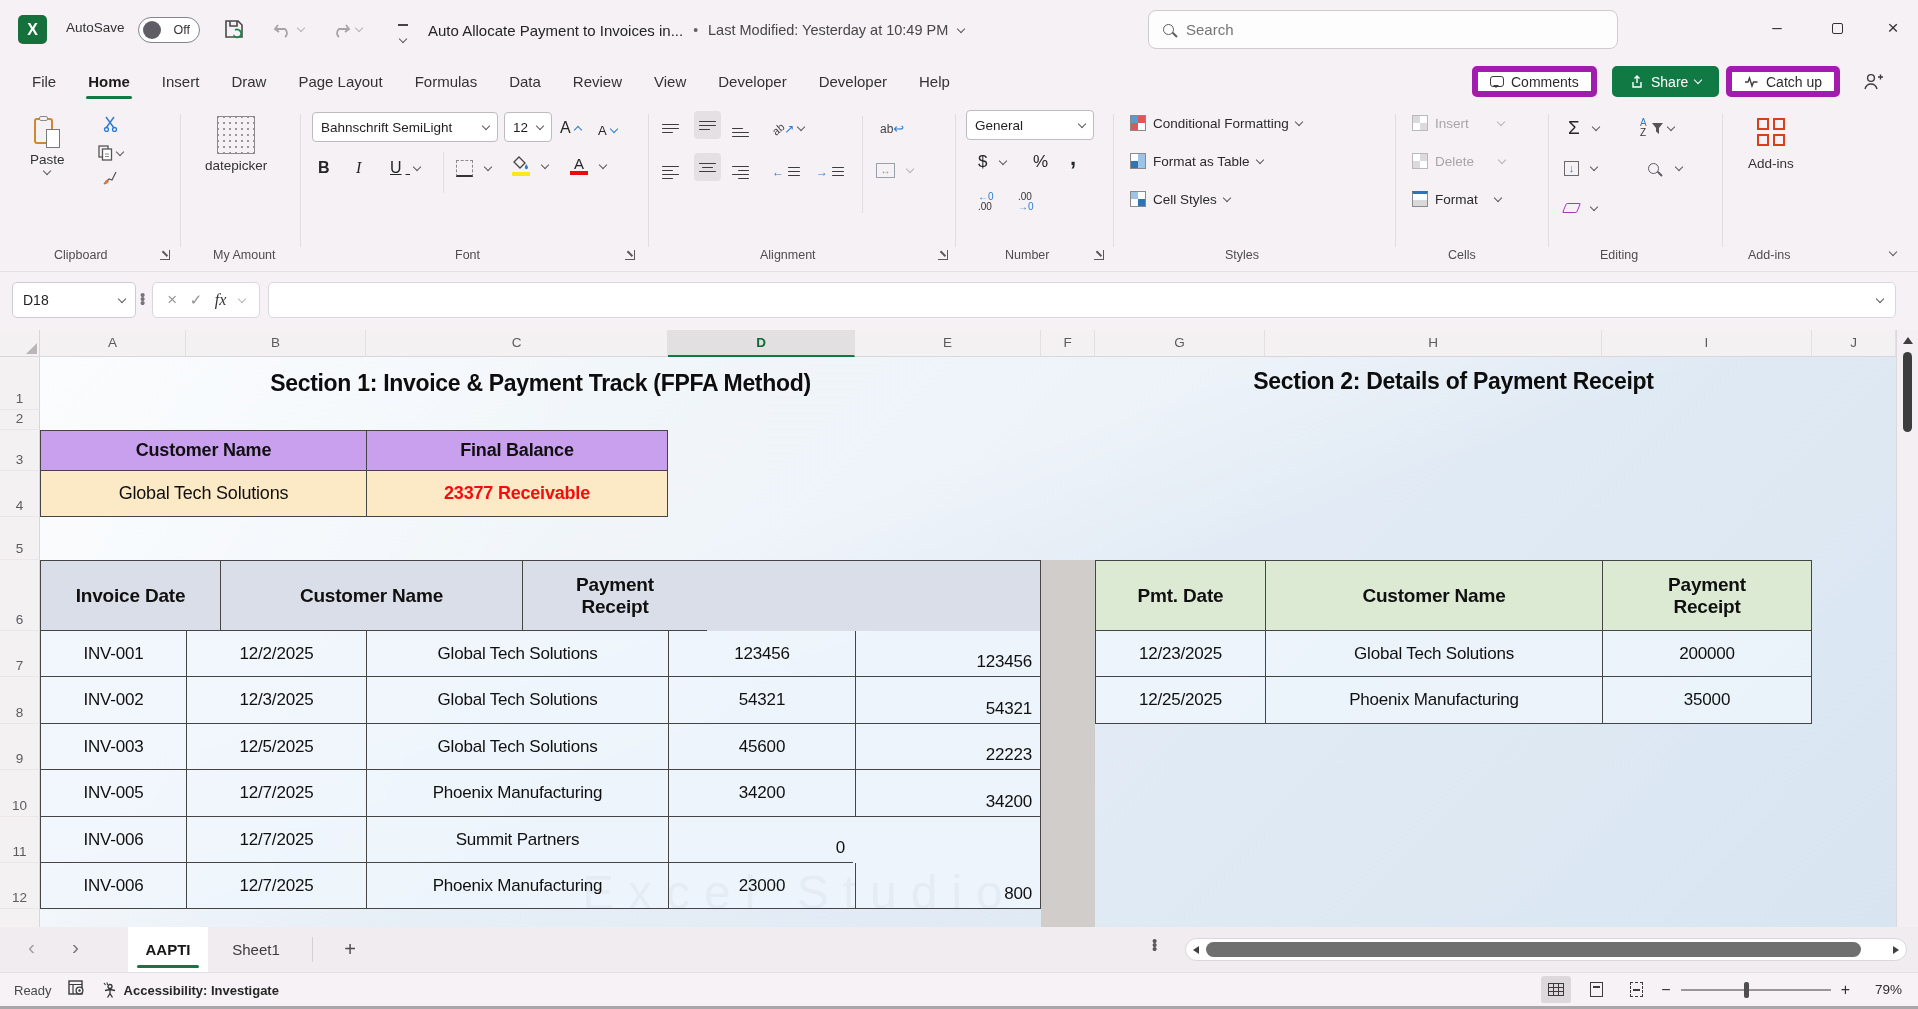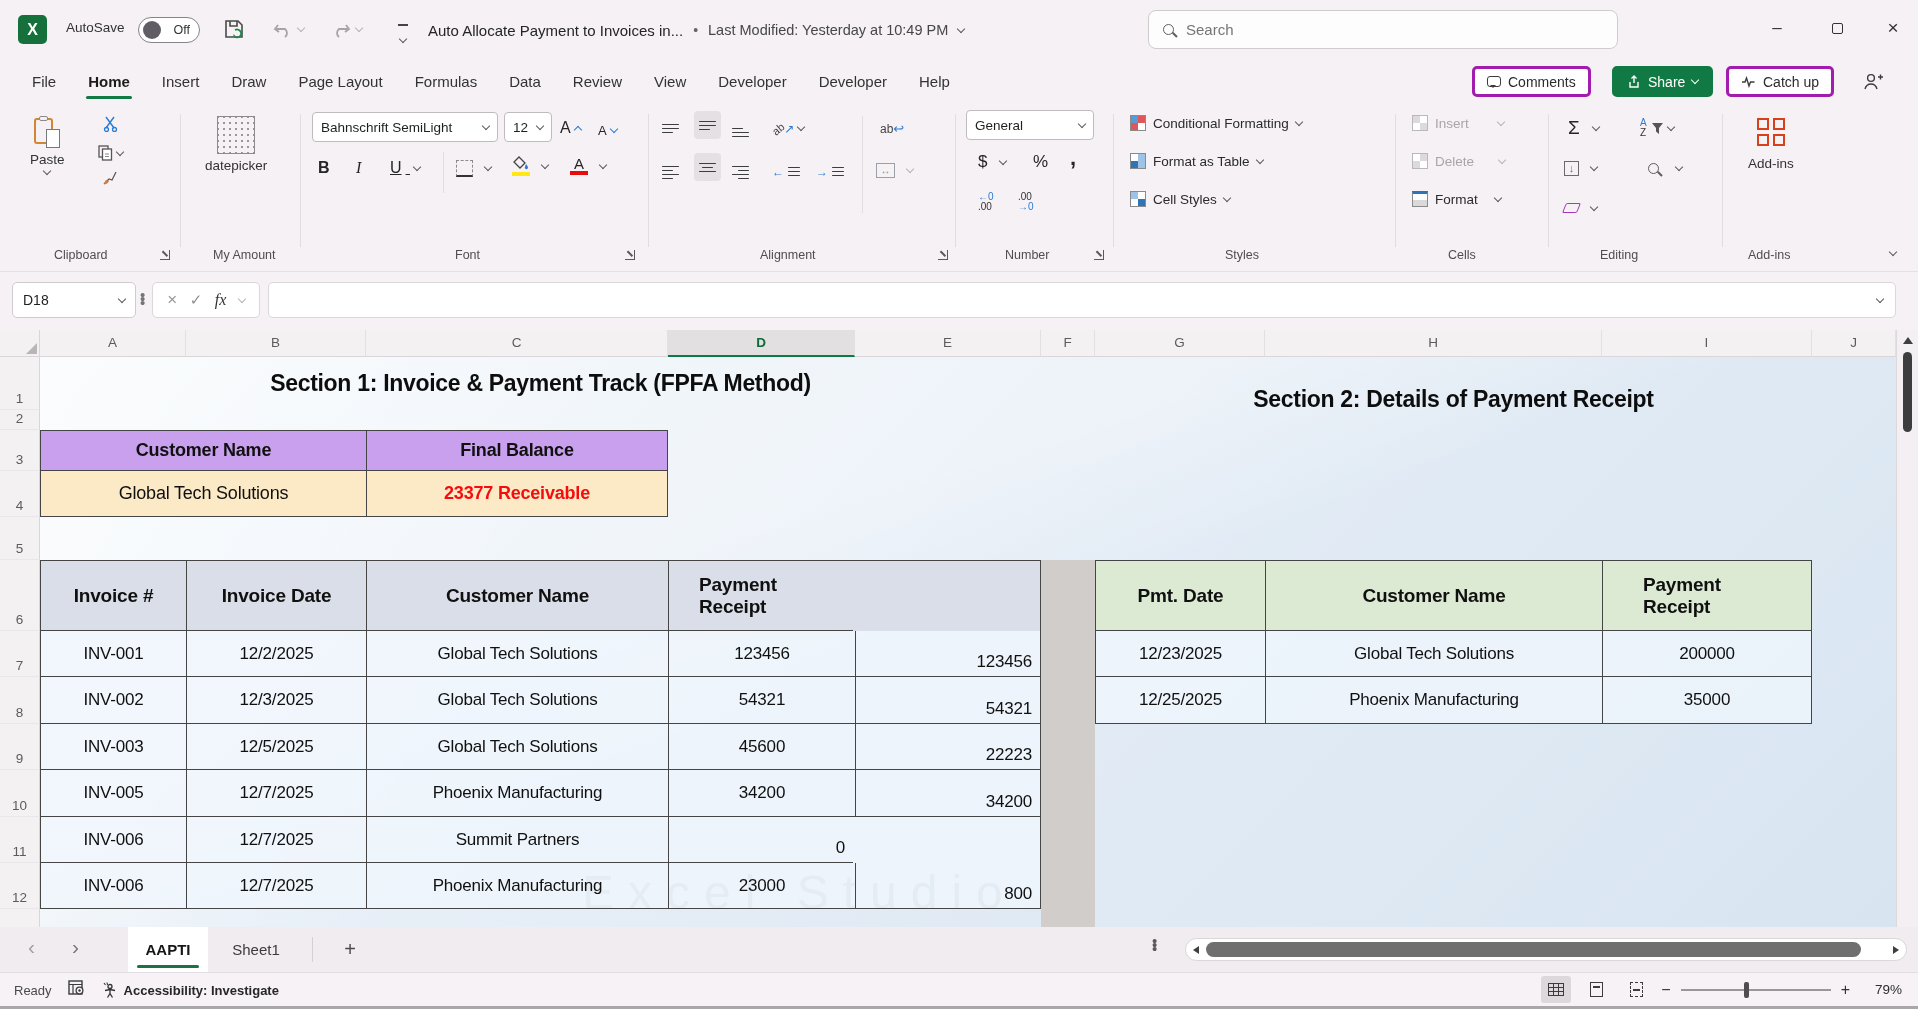--- a/index.html
+++ b/index.html
@@ -31,21 +31,21 @@
 .searchbox{left:1148px;top:10px;width:470px;height:39px;background:#fdfdfd;border:1px solid #cfccce;border-radius:8px;display:flex;align-items:center;gap:12px;padding:0 14px}
 .searchbox input{border:none;outline:none;background:transparent;font-size:15px;color:#3c3a40;width:380px;font-family:"Liberation Sans",sans-serif}
 .winbtn{top:0;width:50px;height:56px;display:flex;align-items:center;justify-content:center;font-size:17px;color:#333}
 .restore-box{width:11px;height:11px;border:1.2px solid #333;border-radius:2px}
 
 .tabrow{left:0;top:60px;width:1918px;height:42px}
 .mtabs{left:18px;top:0;height:42px;gap:4px}
 .mtab{padding:0 14px;font-size:15px;color:#333;height:42px;display:flex;align-items:center;position:relative}
 .mtab.active{font-weight:bold;color:#1c1c1c}
 .mtab.active:after{content:"";position:absolute;left:12px;right:12px;bottom:3px;height:3px;background:#117a44;border-radius:2px}
-.chrome-btn{height:31px;border:3px solid #a21caf;border-radius:5px;background:#fff;display:flex;align-items:center;gap:7px;padding:0 12px;font-size:14px;color:#2c2c2c}
+.chrome-btn{height:31px;border:6px solid #a21caf;border-radius:5px;background:#fff;display:flex;align-items:center;gap:7px;padding:0 12px;font-size:14px;color:#2c2c2c}
 .chrome-btn.green{background:#117a44;border-color:#117a44;color:#fff}
 .bubble{width:14px;height:11px;border:1.5px solid #3c3c3c;border-radius:3px;position:relative}
 .bubble:after{content:"";position:absolute;left:2px;bottom:-5px;border:3px solid transparent;border-top-color:#3c3c3c}
 
 .ribbon{left:0;top:102px;width:1918px;height:170px;border-bottom:1px solid #e4e0e3}
 .gsep{position:absolute;top:12px;bottom:24px;width:1px;background:#e1dde0}
 .glabel{position:absolute;top:146px;font-size:12.5px;color:#4f4d50;text-align:center}
 .lnch{position:absolute;top:148px;width:10px;height:10px;border-right:1.6px solid #5a585a;border-bottom:1.6px solid #5a585a}
 .lnch:after{content:"";position:absolute;right:2px;bottom:2px;width:7px;height:1.6px;background:#5a585a;transform:rotate(45deg);transform-origin:right bottom}
 .bigbtn{position:absolute;display:flex;flex-direction:column;align-items:center;gap:4px;font-size:13.5px;color:#333}
@@ -83,21 +83,21 @@
 .corner i{position:absolute;right:2px;bottom:2px;width:0;height:0;border-left:11px solid transparent;border-bottom:11px solid #b9b5b8}
 .colh{position:absolute;top:0;height:27px;line-height:26px;text-align:center;font-size:13.5px;color:#5d5b5e;border-right:1px solid #e3dfe2;border-bottom:1px solid #d9d5d8;background:#f4f1f3}
 .colh.sel{background:#e3e0e2;color:#0f6b39;font-weight:bold;border-bottom:2px solid #117a44}
 .rown{position:absolute;left:0;width:40px;display:flex;align-items:flex-end;justify-content:center;padding-bottom:3px;font-size:13.5px;color:#5d5b5e;border-right:1px solid #d9d5d8;border-bottom:1px solid #eae6e9;background:#f4f1f3}
 .sheet{left:40px;top:27px;width:1856px;height:570px;background:linear-gradient(115deg,rgba(255,255,255,.55) 0%,rgba(255,255,255,0) 28%),linear-gradient(160deg,rgba(255,255,255,.35) 35%,rgba(255,255,255,0) 50%),linear-gradient(135deg,#f0f6fb 0%,#e5edf6 45%,#d8e5f1 100%)}
 .watermark{left:582px;top:535px;font-family:Liberation Sans, sans-serif;font-size:48px;letter-spacing:14px;color:rgba(105,122,144,.32);z-index:1;white-space:nowrap}
 .sec-title{position:absolute;font-size:23px;font-weight:bold;color:#0d0d0d;text-align:center;letter-spacing:-.3px;z-index:2}
 .band{left:1041px;top:230px;width:54px;height:367px;background:#d1cdca;z-index:2}
 .xtable{position:absolute;z-index:3;border:1px solid #454545;background:rgba(240,246,252,.78)}
 .tr{display:flex}
-.c{border-right:1px solid #454545;border-bottom:1px solid #454545;display:flex;align-items:center;justify-content:center;font-size:17px;color:#101010;letter-spacing:-.2px;text-align:left;line-height:1.15}
+.c{border-right:1px solid #454545;border-bottom:1px solid #454545;display:flex;align-items:center;justify-content:center;font-size:17px;color:#101010;letter-spacing:-.2px;text-align:center;line-height:1.15}
 .c.lc{border-right:none}
 .lr .c{border-bottom:none}
 .hd{font-weight:bold;font-size:19px}
 .pr{justify-content:flex-end;align-items:flex-end;padding:0 8px 4px 0}
 .vscroll{left:1896px;top:0;width:22px;height:597px;background:#f3eff2;border-left:1px solid #dcd8db}
 .vthumb{position:absolute;left:6px;top:22px;width:9px;height:80px;background:#3d3d3d;border-radius:5px}
 .tri-up{position:absolute;left:6px;top:7px;width:0;height:0;border-left:5px solid transparent;border-right:5px solid transparent;border-bottom:7px solid #3f3f3f}
 
 .tabbar{left:0;top:927px;width:1918px;height:45px;background:#f1ecef}
 .navchv{font-size:21px;color:#a09da0;top:8px}
@@ -537,38 +537,37 @@
     <div class="abs rown" style="top:394px;height:46px">9</div>
     <div class="abs rown" style="top:440px;height:47px">10</div>
     <div class="abs rown" style="top:487px;height:46px">11</div>
     <div class="abs rown" style="top:533px;height:46px">12</div>
     <div class="abs rown" style="top:579px;height:18px;border-bottom:none"></div>
 
     <div class="abs sheet"></div>
     <div class="abs watermark">Excel Studio</div>
 
     <div class="sec-title" style="left:40px;width:1001px;top:40px">Section 1: Invoice &amp; Payment Track (FPFA Method)</div>
-    <div class="sec-title" style="left:1095px;width:717px;top:56px">Section 2: Details of Payment Receipt</div>
+    <div class="sec-title" style="left:1095px;width:717px;top:38px">Section 2: Details of Payment Receipt</div>
 
     <div class="abs band"></div>
 
     <div class="xtable" style="left:40px;top:100px;width:628px">
       <div class="tr" style="height:40px;background:#c9a0ee">
         <div class="c hd" style="width:326px;font-size:18px">Customer Name</div>
         <div class="c hd lc" style="width:300px;font-size:18px">Final Balance</div>
       </div>
       <div class="tr lr" style="height:45px;background:#fce9c6">
         <div class="c" style="width:326px;font-size:18px">Global Tech Solutions</div>
         <div class="c lc" style="width:300px;font-size:18px;font-weight:bold;color:#f50d0d">23377 Receivable</div>
       </div>
     </div>
 
     <div class="xtable" style="left:40px;top:230px;width:1001px">
       <div class="tr" style="height:70px;background:#d9dee8">
-        <div class="c hd" style="width:146px">Invoice #</div>
         <div class="c hd" style="width:180px">Invoice Date</div>
         <div class="c hd" style="width:302px">Customer Name</div>
         <div class="c hd lc" style="width:184px;padding:0 30px">Payment Receipt</div>
       </div>
       <div class="tr" style="height:46px">
         <div class="c" style="width:146px">INV-001</div>
         <div class="c" style="width:180px">12/2/2025</div>
         <div class="c" style="width:302px">Global Tech Solutions</div>
         <div class="c" style="width:187px">123456</div>
         <div class="c lc pr" style="width:184px">123456</div>

